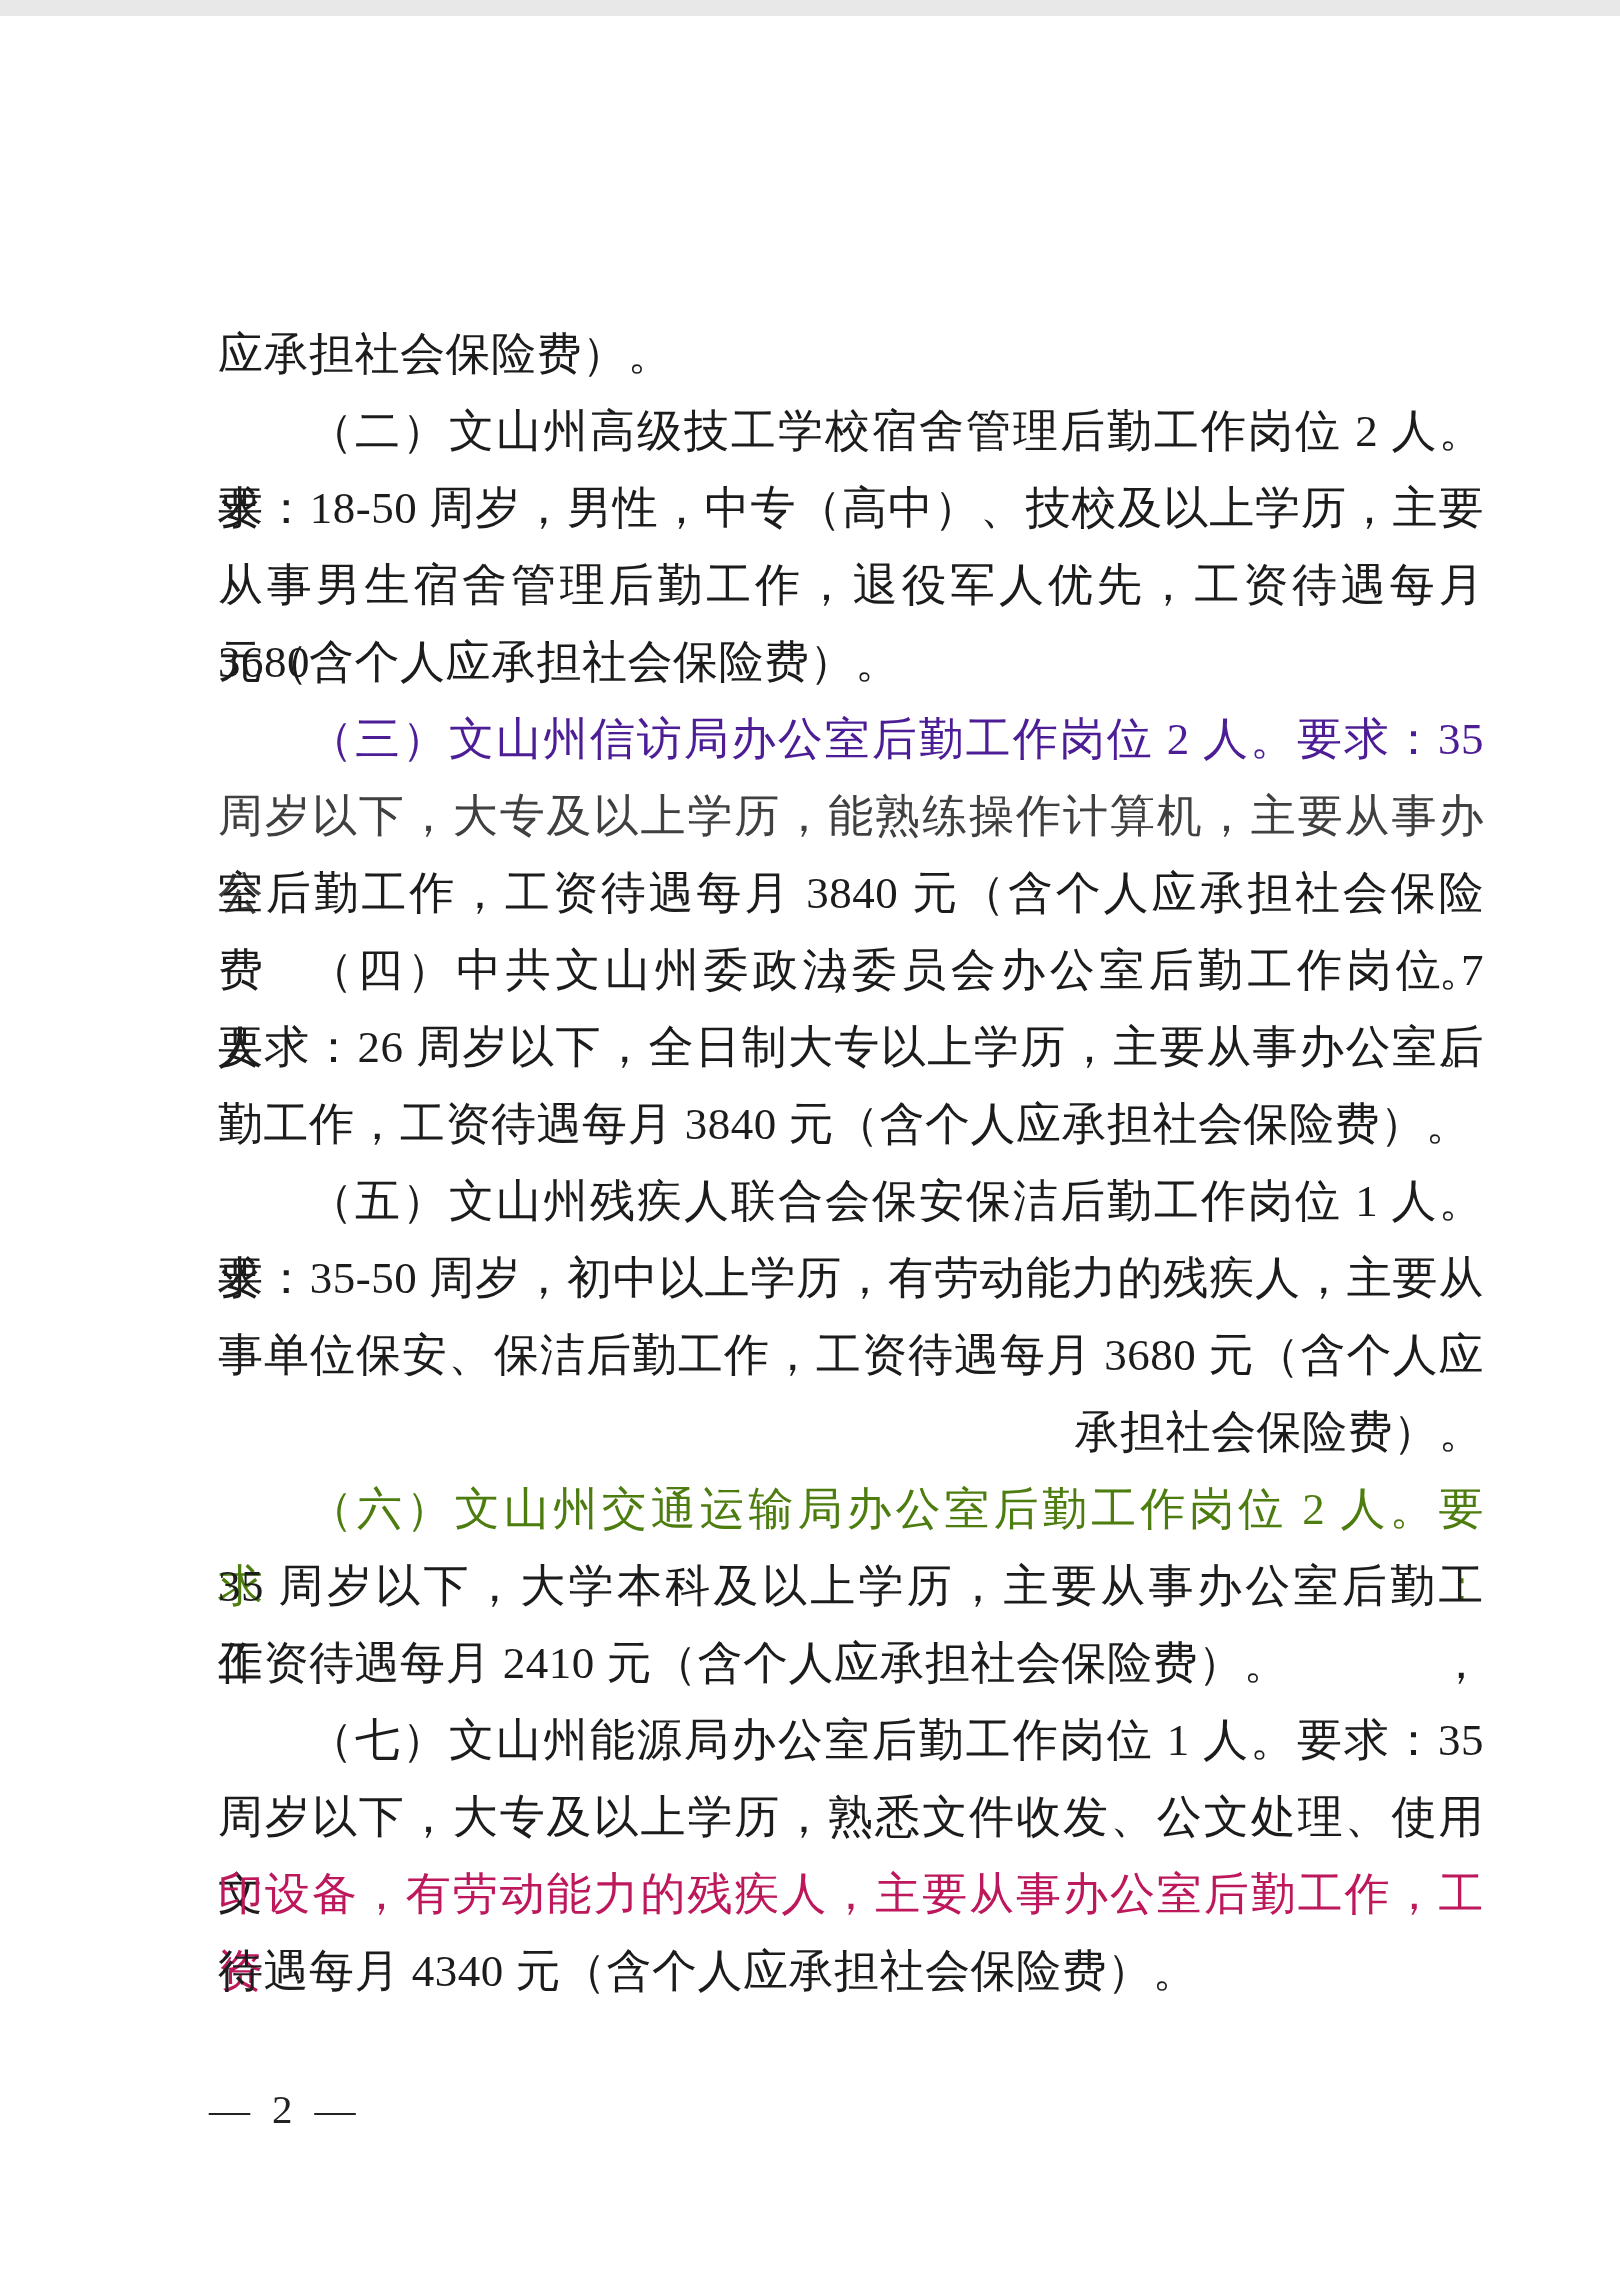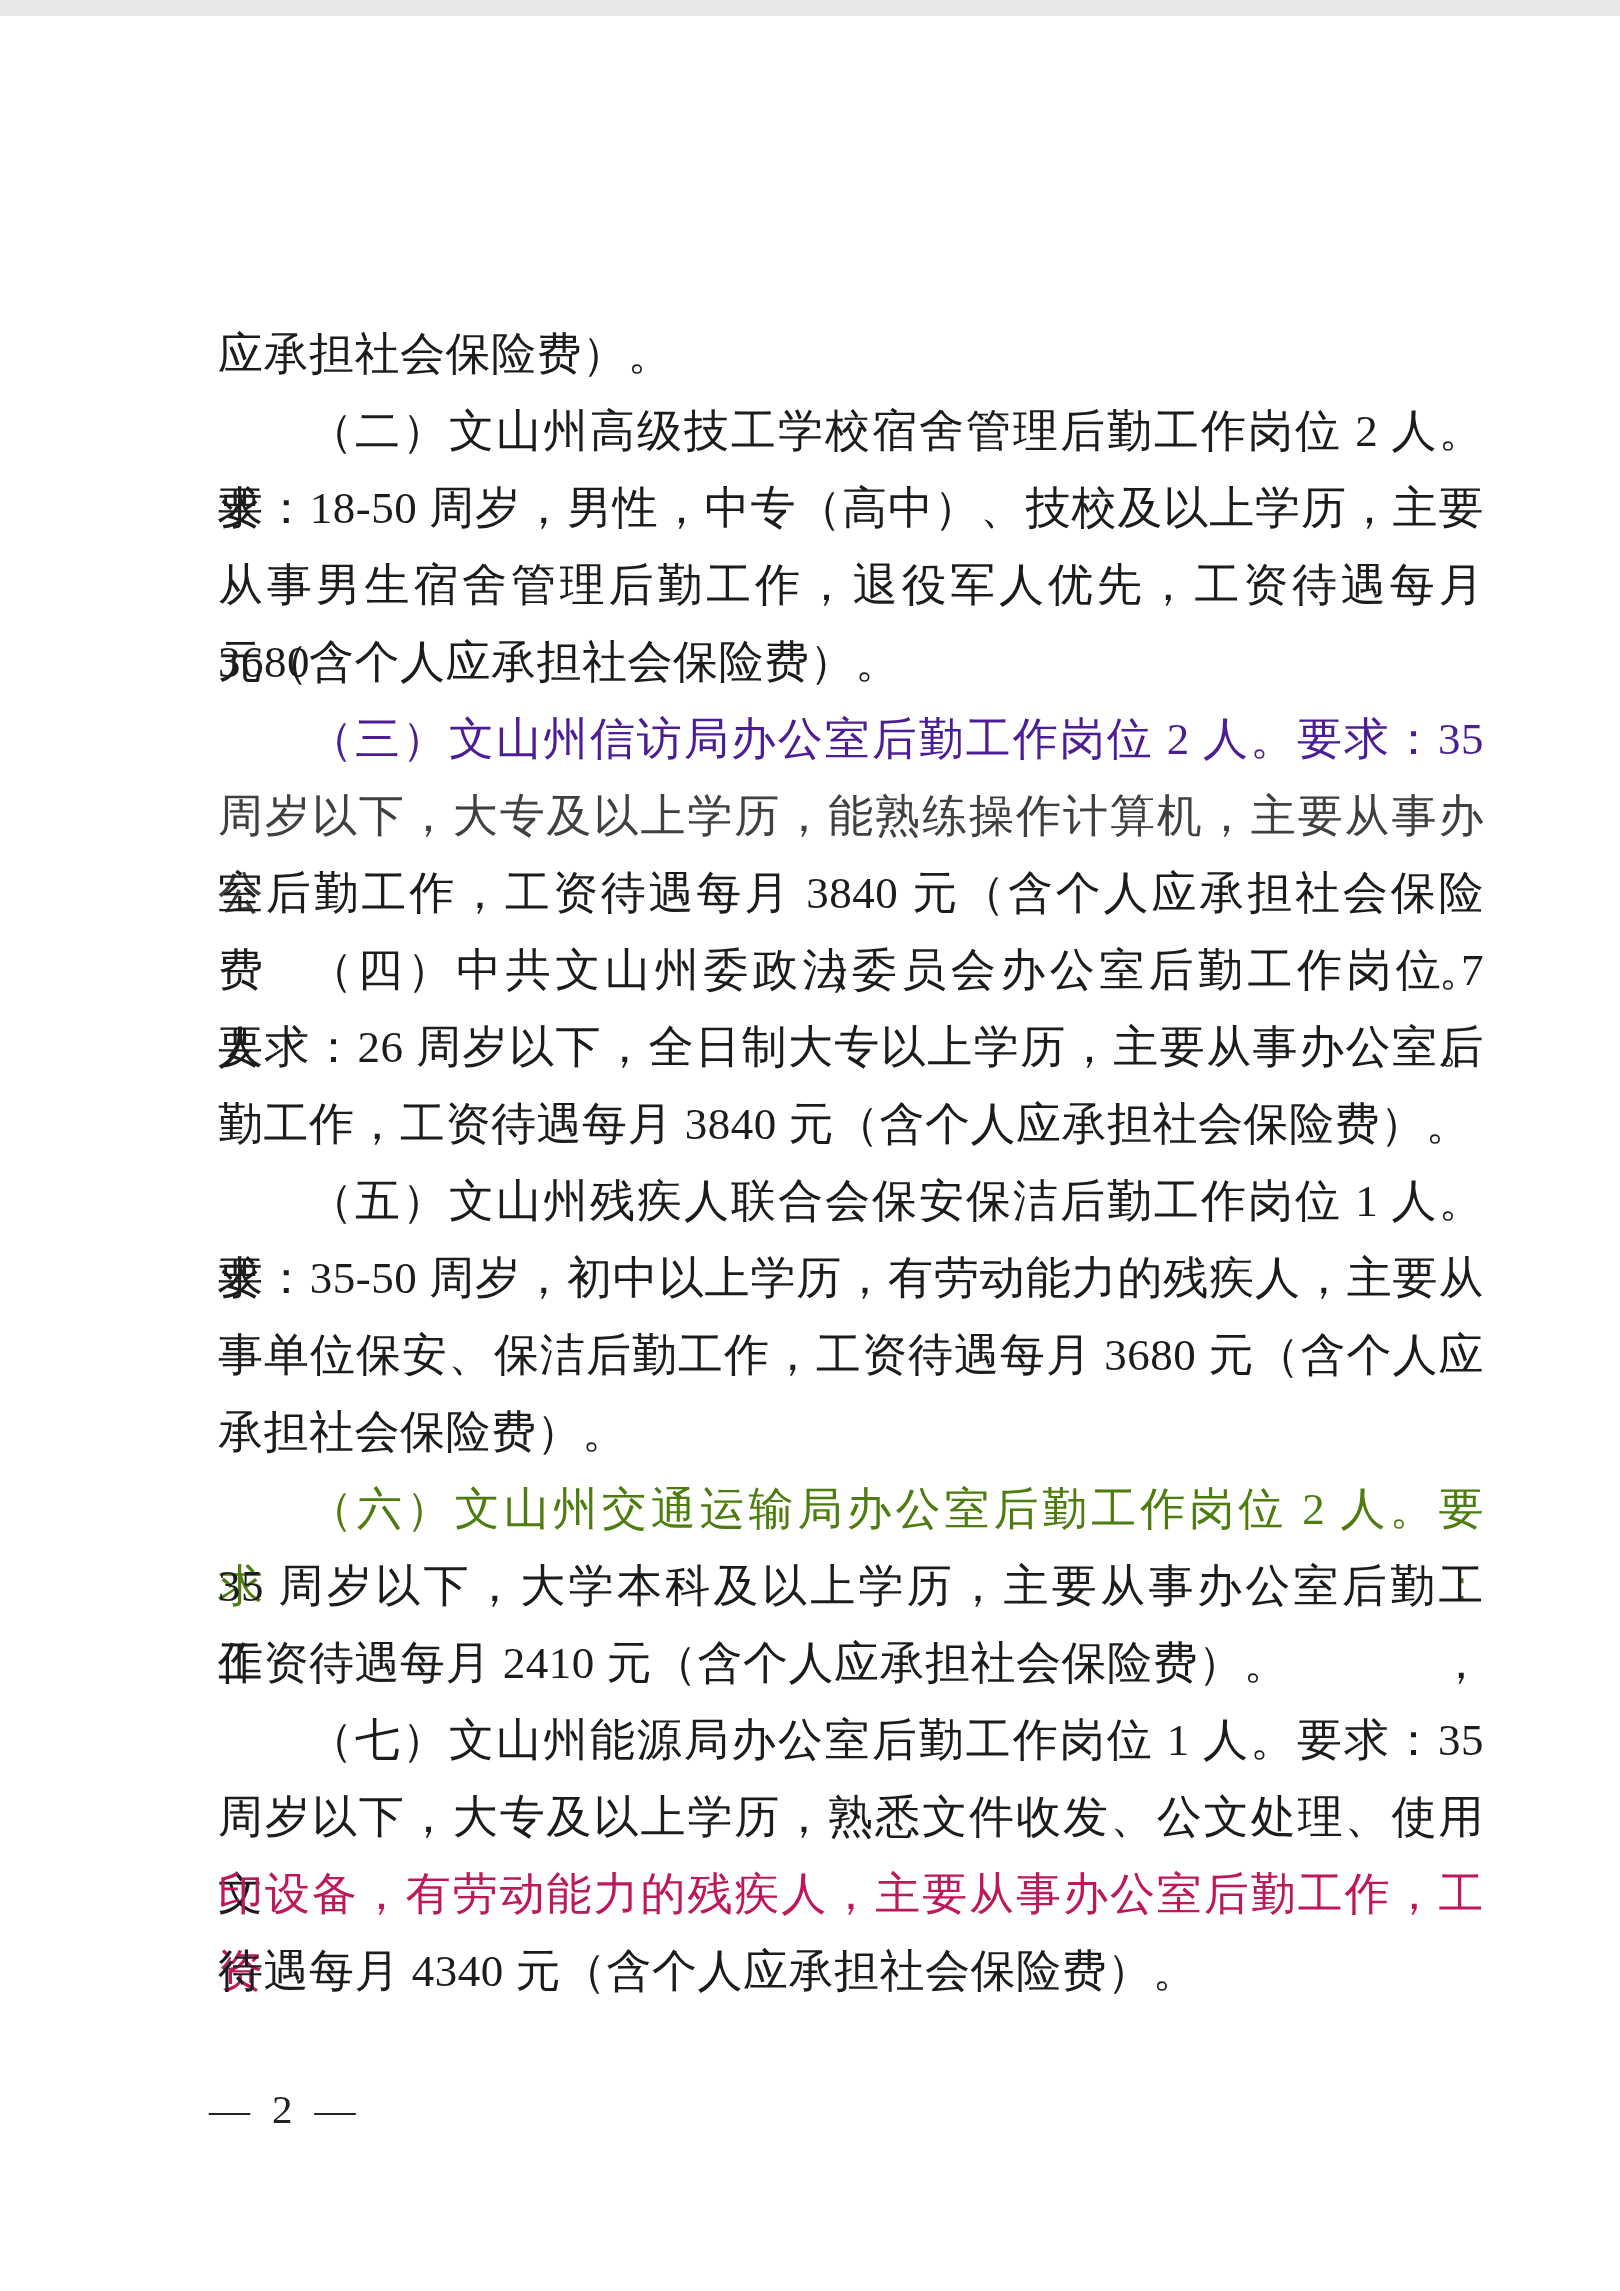--- a/index.html
+++ b/index.html
@@ -60,21 +60,21 @@
       <div class="text-line" style="color: rgb(28, 28, 28);">元（含个人应承担社会保险费）。</div>
       <div class="text-line fill indent" style="color: #4c1d95;">（三）文山州信访局办公室后勤工作岗位 2 人。要求：35</div>
       <div class="text-line fill" style="color: #404040;">周岁以下，大专及以上学历，能熟练操作计算机，主要从事办公</div>
       <div class="text-line fill" style="color: rgb(28, 28, 28);">室后勤工作，工资待遇每月 3840 元（含个人应承担社会保险费）。</div>
       <div class="text-line fill indent" style="color: rgb(28, 28, 28);">（四）中共文山州委政法委员会办公室后勤工作岗位 7 人。</div>
       <div class="text-line fill" style="color: rgb(28, 28, 28);">要求：26 周岁以下，全日制大专以上学历，主要从事办公室后</div>
       <div class="text-line" style="color: rgb(28, 28, 28);">勤工作，工资待遇每月 3840 元（含个人应承担社会保险费）。</div>
       <div class="text-line fill indent" style="color: rgb(28, 28, 28);">（五）文山州残疾人联合会保安保洁后勤工作岗位 1 人。要</div>
       <div class="text-line fill" style="color: rgb(28, 28, 28);">求：35-50 周岁，初中以上学历，有劳动能力的残疾人，主要从</div>
       <div class="text-line fill" style="color: rgb(28, 28, 28);">事单位保安、保洁后勤工作，工资待遇每月 3680 元（含个人应</div>
-      <div class="text-line" style="color: rgb(28, 28, 28);">承担社会保险费）。</div>
+      <div class="text-line" style="color: rgb(28, 28, 28); text-align: right;">承担社会保险费）。</div>
       <div class="text-line fill indent" style="color: #4d7c0f;">（六）文山州交通运输局办公室后勤工作岗位 2 人。要求：</div>
       <div class="text-line fill" style="color: rgb(28, 28, 28);">35 周岁以下，大学本科及以上学历，主要从事办公室后勤工作，</div>
       <div class="text-line" style="color: rgb(28, 28, 28);">工资待遇每月 2410 元（含个人应承担社会保险费）。</div>
       <div class="text-line fill indent" style="color: rgb(28, 28, 28);">（七）文山州能源局办公室后勤工作岗位 1 人。要求：35</div>
       <div class="text-line fill" style="color: rgb(28, 28, 28);">周岁以下，大专及以上学历，熟悉文件收发、公文处理、使用文</div>
       <div class="text-line fill" style="color: #be185d;">印设备，有劳动能力的残疾人，主要从事办公室后勤工作，工资</div>
       <div class="text-line" style="color: rgb(28, 28, 28);">待遇每月 4340 元（含个人应承担社会保险费）。</div>
     </div>
   <div class="page-number">— 2 —</div>
 </div>

